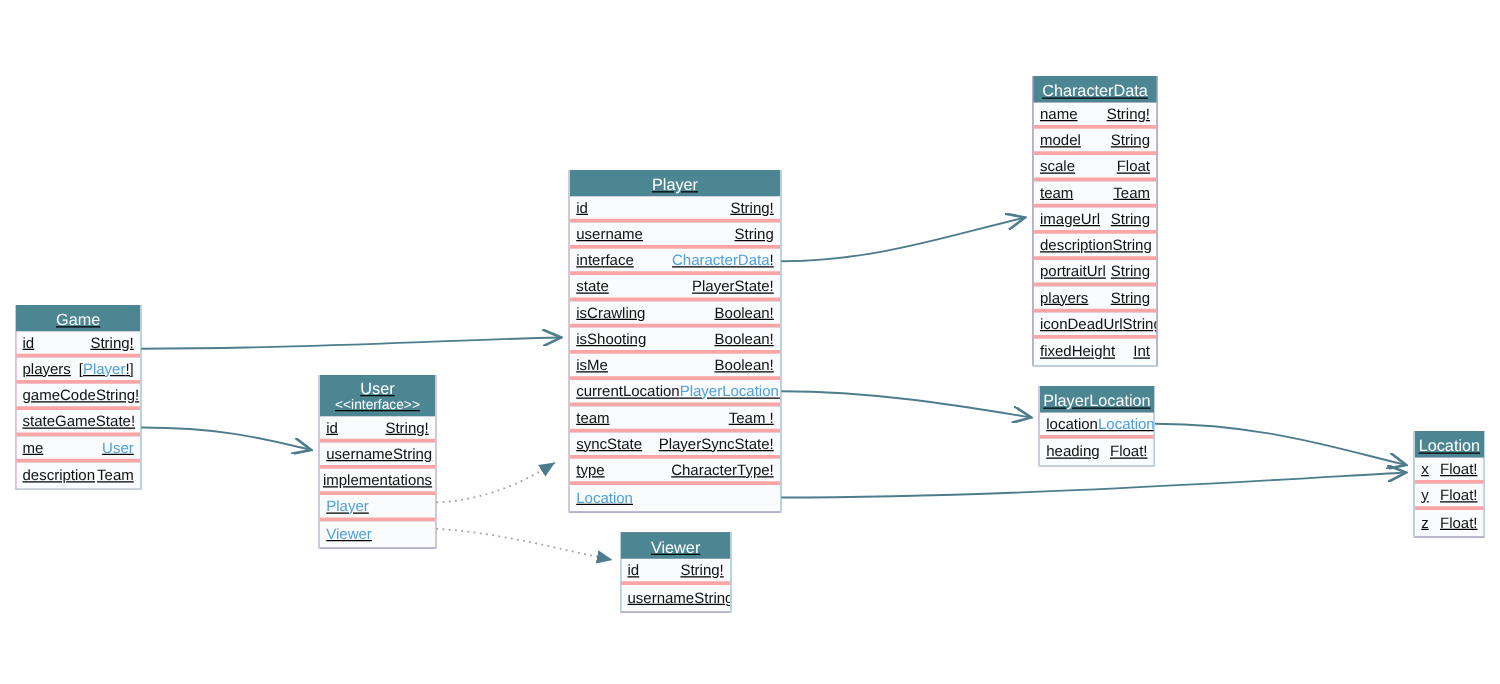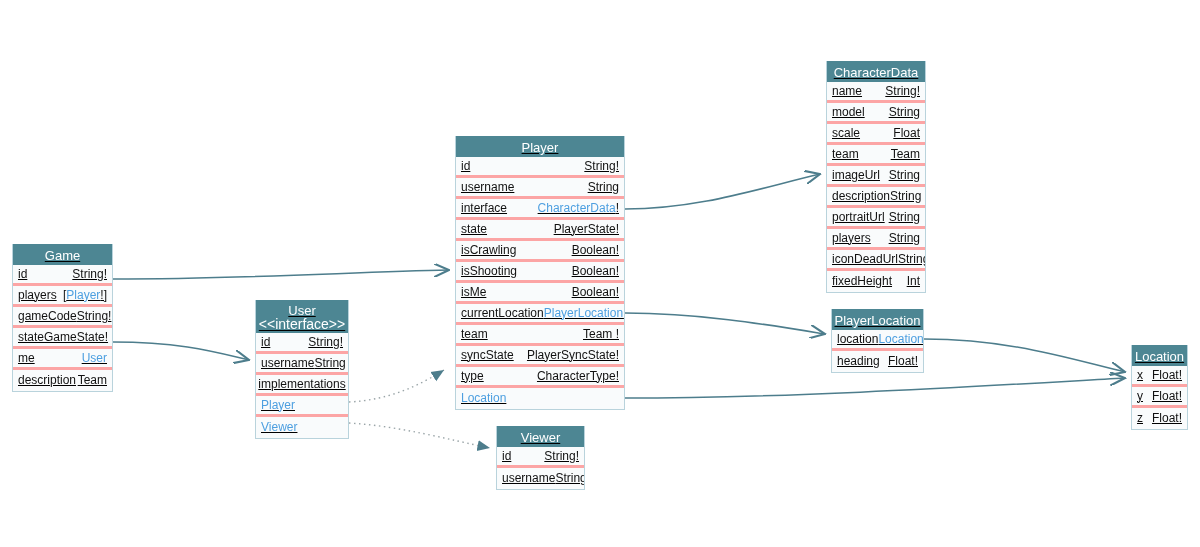--- a/index.html
+++ b/index.html
@@ -27,21 +27,21 @@
     font-size:13px;
     text-align:center;
     line-height:21px;
     height:21px;
     border:1px solid #4d8693;
     box-sizing:border-box;
     white-space:nowrap;
     overflow:hidden;
   }
   .ehead.two{height:33px;line-height:15px;padding-top:2px;}
-  .ehead .sub{display:block;font-size:14px;line-height:13px;}
+  .ehead .sub{display:block;font-size:11px;line-height:13px;}
   .row{
     height:21px;
     line-height:21px;
     box-sizing:border-box;
     border-bottom:3px solid #fca5a5;
     background:#f9fbfc;
     display:flex;
     align-items:center;
     justify-content:space-between;
     padding:0 5px;

